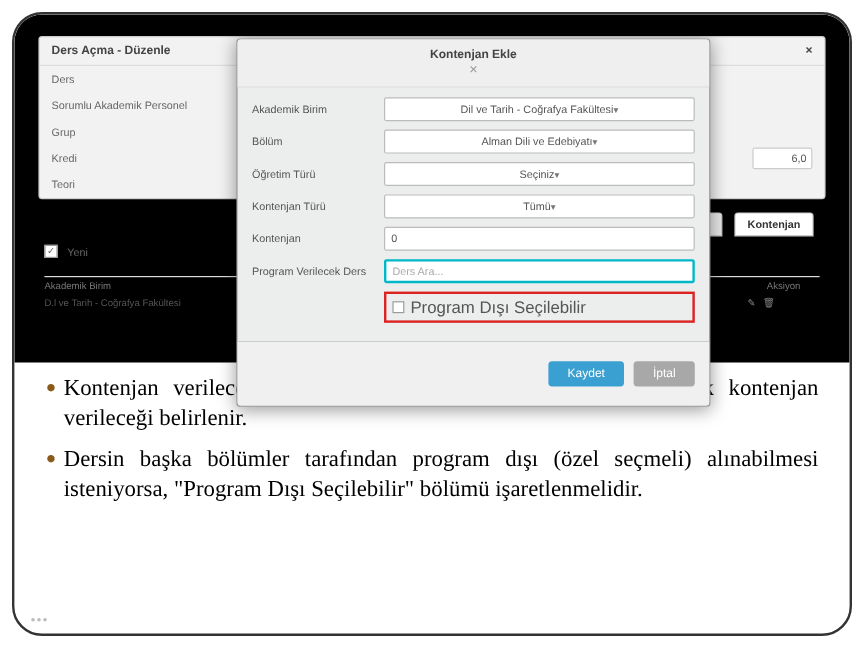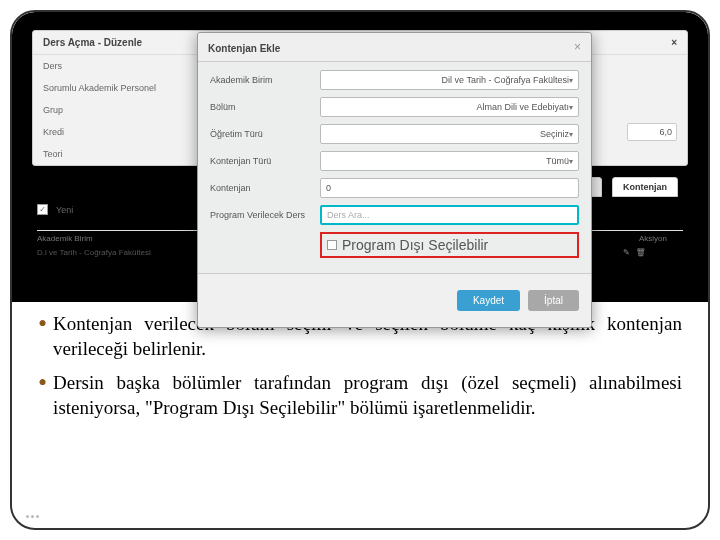--- a/index.html
+++ b/index.html
@@ -133,44 +133,45 @@
     width: 395px;
     background: #eceeee;
     border: 1px solid #999;
     border-radius: 3px;
     font-size: 9px;
     box-shadow: 0 2px 15px rgba(0,0,0,0.4);
   }
   .modal-header {
     display: flex;
     justify-content: space-between;
-    align-items: flex-end;
+    align-items: center;
     padding: 7px 10px;
     border-bottom: 1px solid #ccc;
     background: #efefef;
     border-radius: 3px 3px 0 0;
+    flex-direction: column;
   }
   .modal-title { font-weight: bold; color: #444; font-size: 10px; }
   .modal-close { color: #999; font-size: 12px; cursor: pointer; }
   .modal-body { padding: 8px 12px; }
   .modal-row {
     display: flex;
     align-items: center;
     margin-bottom: 7px;
   }
   .modal-label { width: 110px; color: #555; }
   .modal-select {
     flex: 1;
     height: 20px;
     background: #fff;
     border: 1px solid #bbb;
     border-radius: 2px;
     display: flex;
     align-items: center;
-    justify-content: flex-end;
+    justify-content: center;
     padding: 0 5px;
     font-size: 9px;
     color: #555;
   }
   .modal-input {
     flex: 1;
     height: 20px;
     background: #fff;
     border: 1px solid #bbb;
     border-radius: 2px;

